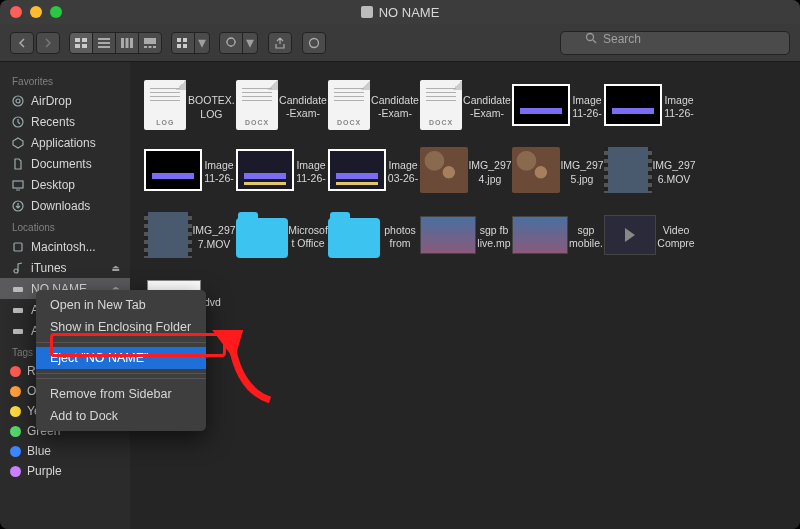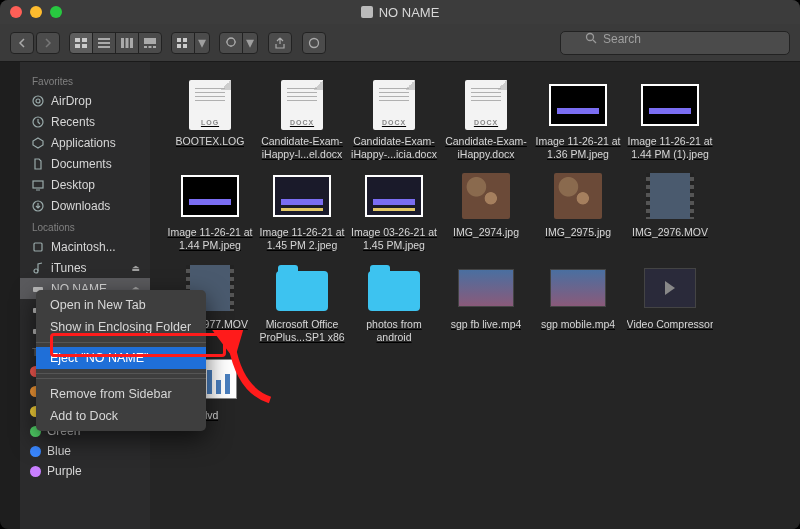--- a/index.html
+++ b/index.html
@@ -19,31 +19,31 @@
   .toolbar{height:38px;background:var(--toolbar);display:flex;align-items:center;padding:0 10px;gap:10px;border-bottom:1px solid #1a1a1a;flex:0 0 38px;}
   .navbtns{display:flex;gap:2px;}
   .tbtn{width:24px;height:22px;background:#4b4b4b;border:1px solid #222;border-radius:4px;display:flex;align-items:center;justify-content:center;color:var(--text-dim);}
   .vgroup{display:flex;}
   .vgroup .tbtn{border-radius:0;margin-left:-1px;}
   .vgroup .tbtn:first-child{border-radius:4px 0 0 4px;}
   .vgroup .tbtn:last-child{border-radius:0 4px 4px 0;}
   .vgroup .tbtn.active{background:#5d5d5d;}
   .spacer{flex:1;}
   .search{width:230px;height:24px;background:#4b4b4b;border:1px solid #222;border-radius:5px;display:flex;align-items:flex-start;padding:0 24px;color:var(--text-dim);font-size:12px;gap:6px;}
-  .body{flex:1;display:flex;min-height:0;padding-left:20px;}
+  .body{flex:1;display:flex;min-height:0;}
   .sidebar{width:130px;background:var(--sidebar);padding-top:8px;font-size:12px;color:var(--text-dim);overflow:hidden;flex:0 0 130px;}
   .sb-head{font-size:10px;color:#808080;padding:6px 12px 3px;text-transform:none;letter-spacing:0;}
   .sb-item{display:flex;align-items:center;gap:6px;padding:3px 10px;color:var(--text);white-space:nowrap;overflow:hidden;}
   .sb-item.sel{background:#5a5a5d;}
   .sb-item .ico{width:15px;height:15px;display:flex;align-items:center;justify-content:center;color:#a0a0a0;font-size:12px;flex:0 0 15px;}
   .sb-item .eject{margin-left:auto;color:#a0a0a0;font-size:9px;}
   .tagdot{width:11px;height:11px;border-radius:50%;border:none;}
   .content{flex:1;background:#252525;overflow:auto;padding:18px 14px;}
   .grid{display:flex;flex-wrap:wrap;gap:2px 0;align-content:flex-start;}
-  .item{width:92px;display:flex;flex-direction:column;align-items:center;margin-bottom:8px;text-decoration:underline;}
+  .item{width:92px;display:flex;flex-direction:row;align-items:center;margin-bottom:8px;}
   .thumb{width:60px;height:50px;display:flex;align-items:center;justify-content:center;margin-bottom:5px;}
   .fname{font-size:10.5px;color:var(--text);text-align:center;line-height:1.25;max-width:88px;word-break:break-word;max-height:28px;overflow:hidden;}
   
   .doc{width:42px;height:50px;background:#f3f3f3;border-radius:2px;position:relative;display:flex;flex-direction:column;justify-content:flex-end;align-items:center;}
   .doc:before{content:"";position:absolute;top:0;right:0;width:10px;height:10px;background:linear-gradient(135deg,#f3f3f3 50%,#ccc 50%);}
   .doc .lines{position:absolute;top:8px;left:6px;right:6px;display:flex;flex-direction:column;gap:3px;}
   .doc .lines span{height:1px;background:#b0b0b0;}
   .doc .ext{font-size:7px;color:#888;font-weight:600;letter-spacing:1px;margin-bottom:4px;}
   .imgth{width:58px;height:42px;background:#000;border:1px solid #666;display:flex;align-items:center;justify-content:center;position:relative;overflow:hidden;}
   .imgth.br{border:2px solid #fff;}

